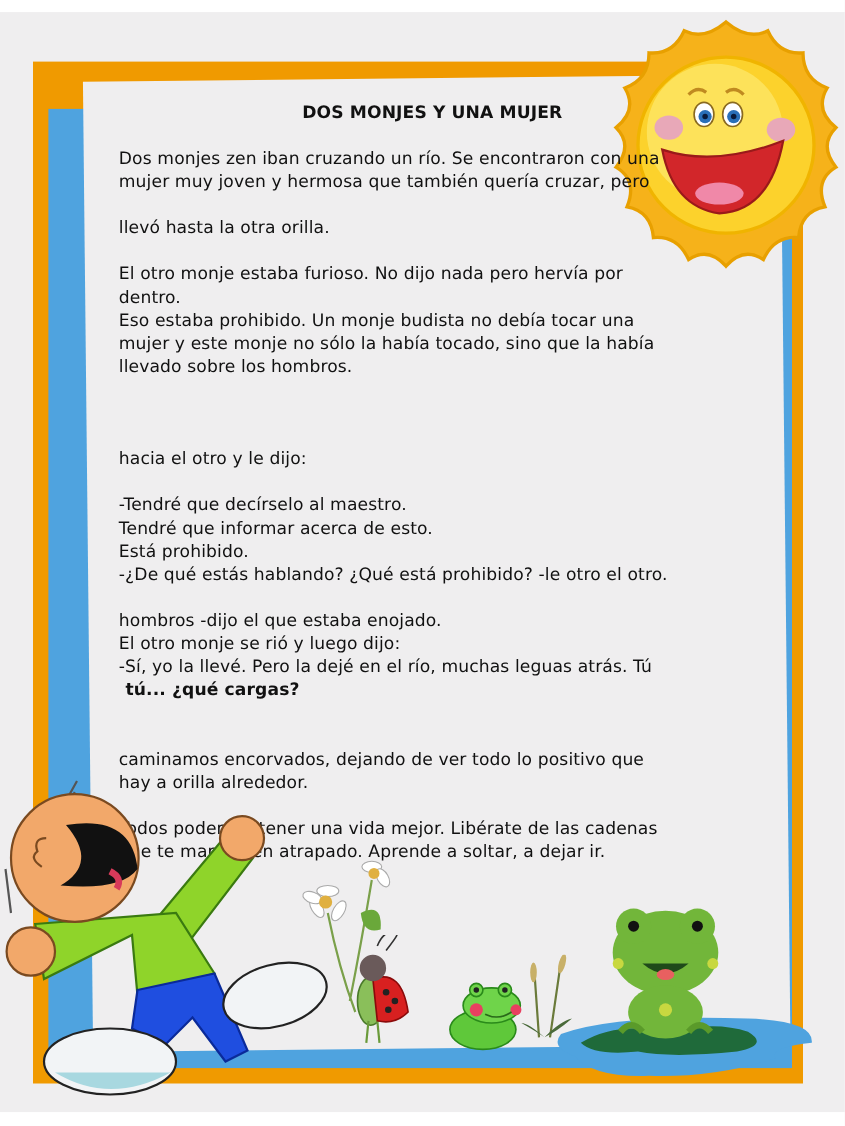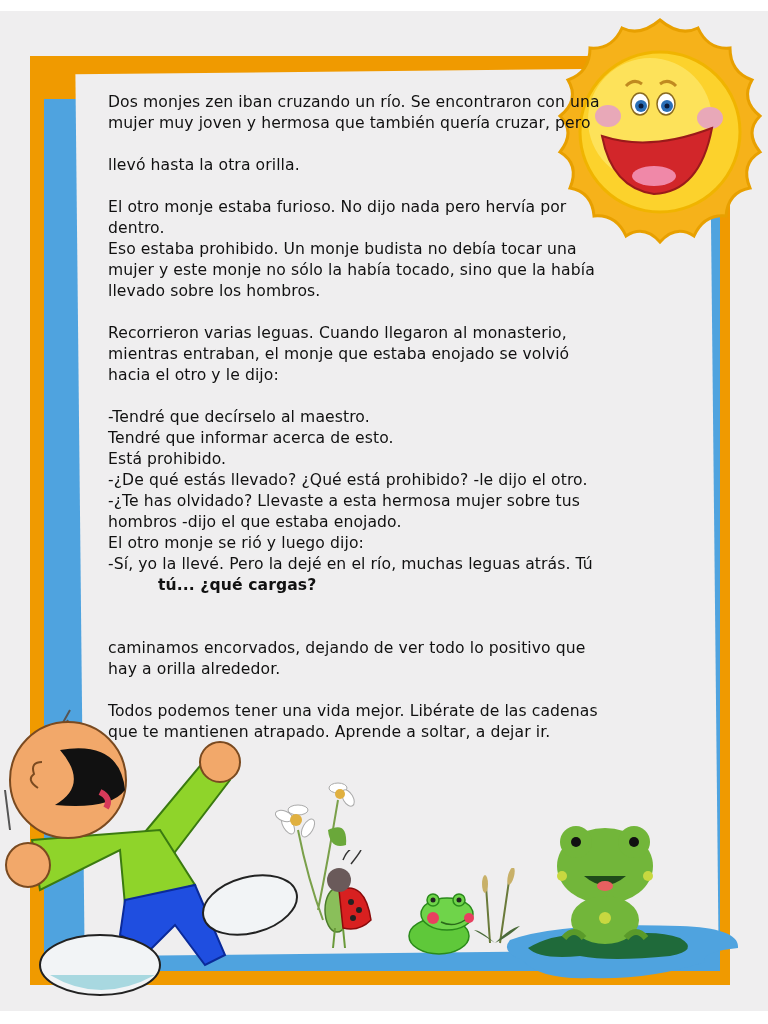--- a/index.html
+++ b/index.html
@@ -5,21 +5,21 @@
   html,body{margin:0;padding:0;}
   body{width:768px;height:1024px;background:#ffffff;position:relative;overflow:hidden;font-family:"DejaVu Sans",sans-serif;}
   .page{position:absolute;left:0;top:11px;width:768px;height:1000px;background:#efeeef;}
   .frame-orange{position:absolute;left:30px;top:45px;width:700px;height:929px;background:#f09a00;}
   .frame-blue{position:absolute;left:44px;top:88px;width:676px;height:872px;background:#4fa3df;}
   .paper{position:absolute;left:80px;top:60px;width:634px;height:882px;background:#efeeef;transform:rotate(-0.6deg);transform-origin:center;}
   .text-block{position:absolute;left:108px;top:92px;width:560px;color:#111;font-size:15.6px;line-height:21px;letter-spacing:0.1px;}
   .title{font-weight:bold;text-align:center;margin:0 0 21px 0;padding-left:10px;font-size:15.6px;}
   .para{margin:0;}
   .gap{height:21px;}
-  .subhead{font-weight:bold;padding-left:6px;margin-left:44px;}
+  .subhead{font-weight:bold;padding-left:6px;}
   .deco{position:absolute;}
 </style>
 </head>
 <body>
 
 <div class="page">
   <div class="frame-orange"></div>
   <div class="frame-blue"></div>
   <div class="paper"></div>
 </div>
@@ -40,51 +40,52 @@
     <circle cx="-19" cy="-26" r="2.5" fill="#0a1a3a"></circle>
     <circle cx="7" cy="-26" r="2.5" fill="#0a1a3a"></circle>
     <path d="M-34,-46 Q-26,-54 -18,-48" stroke="#c08a20" stroke-width="3" fill="none"></path>
     <path d="M0,-48 Q8,-54 16,-46" stroke="#c08a20" stroke-width="3" fill="none"></path>
     <path d="M-58,4 Q-10,20 52,-4 Q40,60 -6,62 Q-48,56 -58,4Z" fill="#d2262a" stroke="#9a1a1a" stroke-width="2"></path>
     <ellipse cx="-6" cy="44" rx="22" ry="10" fill="#f088a8"></ellipse>
   </g>
 </svg>
 
 <div class="text-block">
+  <div class="title">DOS MONJES Y UNA MUJER</div>
 
   <p class="para">
     <span>Dos monjes zen iban cruzando un río. Se encontraron con una</span><br>
     <span>mujer muy joven y hermosa que también quería cruzar, pero</span><br>
     <br>
     <span>llevó hasta la otra orilla.</span>
   </p>
   <div class="gap"></div>
 
   <p class="para">
     <span>El otro monje estaba furioso.  No dijo nada pero hervía por</span><br>
     <span>dentro.</span><br>
     <span>Eso estaba prohibido.  Un monje budista no debía tocar una</span><br>
     <span>mujer y este monje no sólo la había tocado, sino que la había</span><br>
     <span>llevado sobre los hombros.</span>
   </p>
   <div class="gap"></div>
 
   <p class="para">
-    <span>Recorrieron varias leguas. Cuando llegaron al monasterio,</span><br>
-    <span>mientras entraban, el monje que estaba enojado se volvió</span><br>
+    <br>
+    <br>
     <span>hacia el otro y le dijo:</span>
   </p>
   <div class="gap"></div>
 
   <p class="para">
     <span>-Tendré que decírselo al maestro.</span><br>
     <span>Tendré que informar acerca de esto.</span><br>
     <span>Está prohibido.</span><br>
-    <span>-¿De qué estás llevado? ¿Qué está prohibido? -le dijo el otro.</span><br>
-    <span>-¿Te has olvidado? Llevaste a esta hermosa mujer sobre tus</span><br>
+    <span>-¿De qué estás hablando? ¿Qué está prohibido? -le otro el otro.</span><br>
+    <br>
     <span>hombros -dijo el que estaba enojado.</span><br>
     <span>El otro monje se rió y luego dijo:</span><br>
     <span>-Sí, yo la llevé. Pero la dejé en el río, muchas leguas atrás. Tú</span><br>
   </p>
 
   <div class="subhead">tú... ¿qué cargas?</div>
 
   <p class="para">
     <br>
     <br>

